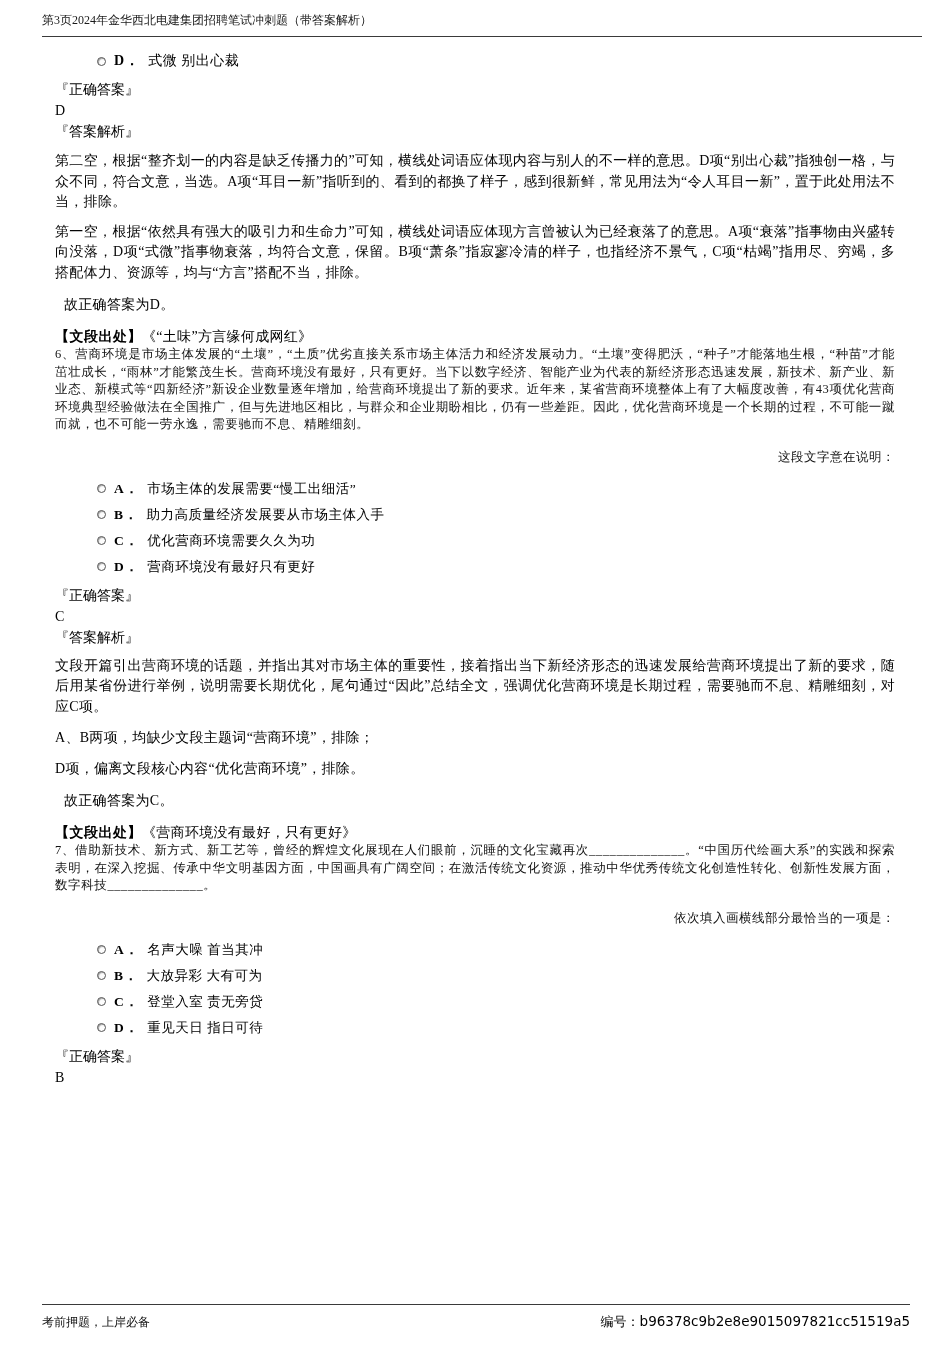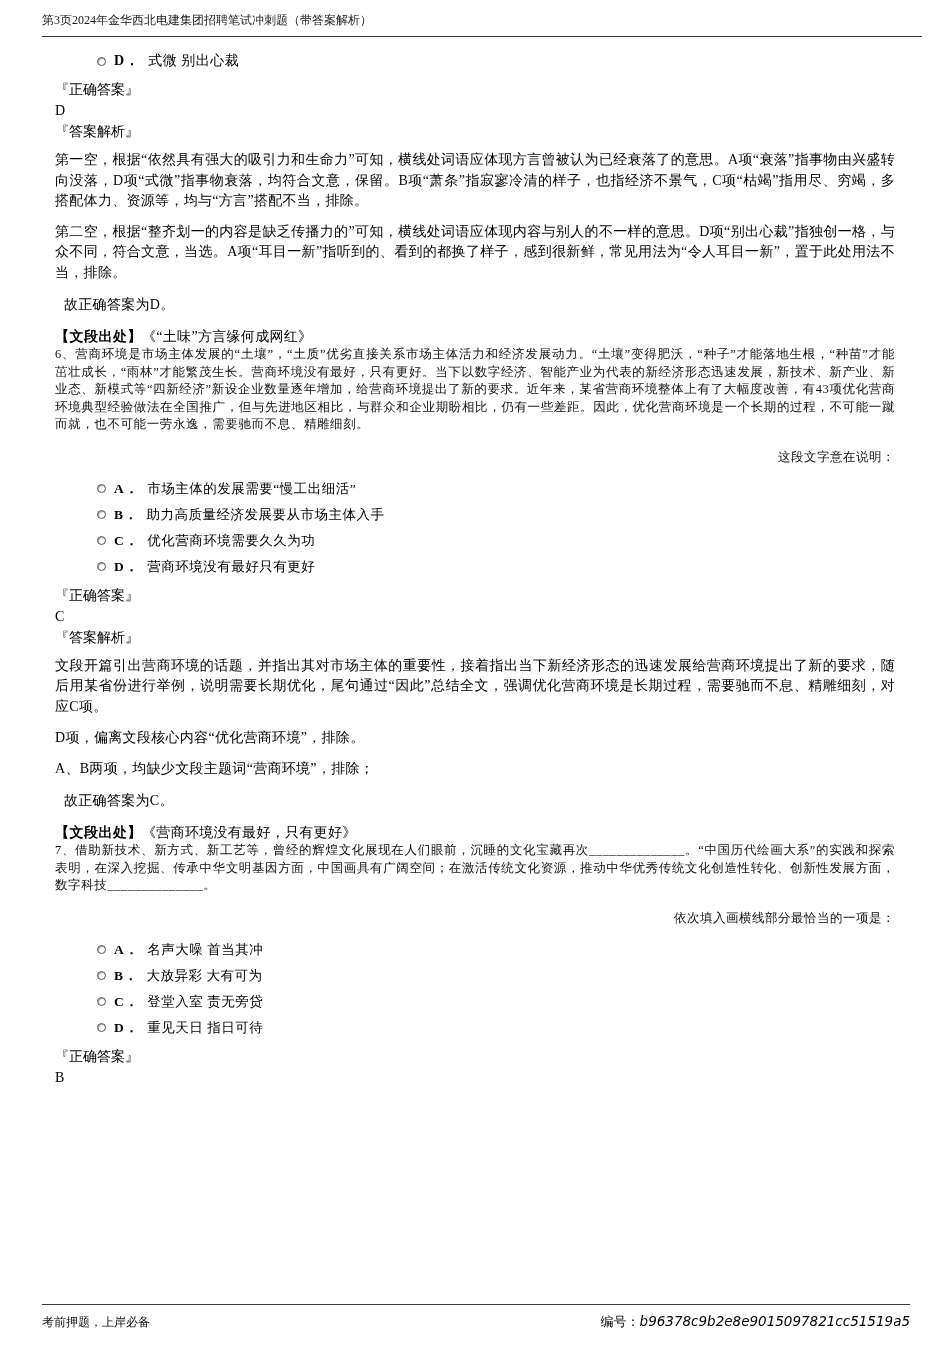--- a/index.html
+++ b/index.html
@@ -55,43 +55,43 @@
   .ans-label.tight { margin-top:6px; }
 
   
   .page-footer {
     position:absolute; left:42px; right:40px; bottom:14px;
     border-top:1.5px solid #3a3a3a; padding-top:8px;
     display:flex; justify-content:space-between; align-items:center;gap:16px;
   }
   .footer-slogan { font-size:12px; color:#111; }
   .footer-code { font-size:13px; color:#000; }
-  .footer-code .code-value { font-family:"DejaVu Sans","Liberation Sans",sans-serif; font-size:13.5px;font-style:italic; }
+  .footer-code .code-value { font-family:"DejaVu Sans","Liberation Sans",sans-serif; font-size:13.5px; }
 </style>
 </head>
 <body>
 
 <header class="page-header">
   <span>第3页</span>
   <span>2024年金华西北电建集团招聘笔试冲刺题（带答案解析）</span>
 </header>
 
 <main class="content">
 
   <div class="option-row single">
     <span class="radio"></span>
     <span class="opt-letter">D．</span>
     <span class="opt-text">式微 别出心裁</span>
   </div>
 
   <p class="ans-label">『正确答案』</p>
   <p class="ans-value">D</p>
   <p class="ana-label">『答案解析』</p>
+  <p class="para">第二空，根据“整齐划一的内容是缺乏传播力的”可知，横线处词语应体现内容与别人的不一样的意思。D项“别出心裁”指独创一格，与众不同，符合文意，当选。A项“耳目一新”指听到的、看到的都换了样子，感到很新鲜，常见用法为“令人耳目一新”，置于此处用法不当，排除。</p>
   <p class="para first">第一空，根据“依然具有强大的吸引力和生命力”可知，横线处词语应体现方言曾被认为已经衰落了的意思。A项“衰落”指事物由兴盛转向没落，D项“式微”指事物衰落，均符合文意，保留。B项“萧条”指寂寥冷清的样子，也指经济不景气，C项“枯竭”指用尽、穷竭，多搭配体力、资源等，均与“方言”搭配不当，排除。</p>
-  <p class="para">第二空，根据“整齐划一的内容是缺乏传播力的”可知，横线处词语应体现内容与别人的不一样的意思。D项“别出心裁”指独创一格，与众不同，符合文意，当选。A项“耳目一新”指听到的、看到的都换了样子，感到很新鲜，常见用法为“令人耳目一新”，置于此处用法不当，排除。</p>
   <p class="conclusion">故正确答案为D。</p>
   <p class="source"><span class="source-label">【文段出处】</span><span class="source-title">《“土味”方言缘何成网红》</span></p>
 
   <p class="passage">6、营商环境是市场主体发展的“土壤”，“土质”优劣直接关系市场主体活力和经济发展动力。“土壤”变得肥沃，“种子”才能落地生根，“种苗”才能茁壮成长，“雨林”才能繁茂生长。营商环境没有最好，只有更好。当下以数字经济、智能产业为代表的新经济形态迅速发展，新技术、新产业、新业态、新模式等“四新经济”新设企业数量逐年增加，给营商环境提出了新的要求。近年来，某省营商环境整体上有了大幅度改善，有43项优化营商环境典型经验做法在全国推广，但与先进地区相比，与群众和企业期盼相比，仍有一些差距。因此，优化营商环境是一个长期的过程，不可能一蹴而就，也不可能一劳永逸，需要驰而不息、精雕细刻。</p>
   <p class="prompt">这段文字意在说明：</p>
 
   <div class="options">
     <div class="option-row">
       <span class="radio"></span>
       <span class="opt-letter">A．</span>
@@ -111,22 +111,22 @@
       <span class="radio"></span>
       <span class="opt-letter">D．</span>
       <span class="opt-text">营商环境没有最好只有更好</span>
     </div>
   </div>
 
   <p class="ans-label tight">『正确答案』</p>
   <p class="ans-value">C</p>
   <p class="ana-label">『答案解析』</p>
   <p class="para first">文段开篇引出营商环境的话题，并指出其对市场主体的重要性，接着指出当下新经济形态的迅速发展给营商环境提出了新的要求，随后用某省份进行举例，说明需要长期优化，尾句通过“因此”总结全文，强调优化营商环境是长期过程，需要驰而不息、精雕细刻，对应C项。</p>
+  <p class="note">A、B两项，均缺少文段主题词“营商环境”，排除；</p>
   <p class="note">D项，偏离文段核心内容“优化营商环境”，排除。</p>
-  <p class="note">A、B两项，均缺少文段主题词“营商环境”，排除；</p>
   <p class="conclusion">故正确答案为C。</p>
   <p class="source"><span class="source-label">【文段出处】</span><span class="source-title">《营商环境没有最好，只有更好》</span></p>
 
   <p class="passage">7、借助新技术、新方式、新工艺等，曾经的辉煌文化展现在人们眼前，沉睡的文化宝藏再次______________。“中国历代绘画大系”的实践和探索表明，在深入挖掘、传承中华文明基因方面，中国画具有广阔空间；在激活传统文化资源，推动中华优秀传统文化创造性转化、创新性发展方面，数字科技______________。</p>
   <p class="prompt">依次填入画横线部分最恰当的一项是：</p>
 
   <div class="options">
     <div class="option-row">
       <span class="radio"></span>
       <span class="opt-letter">A．</span>

